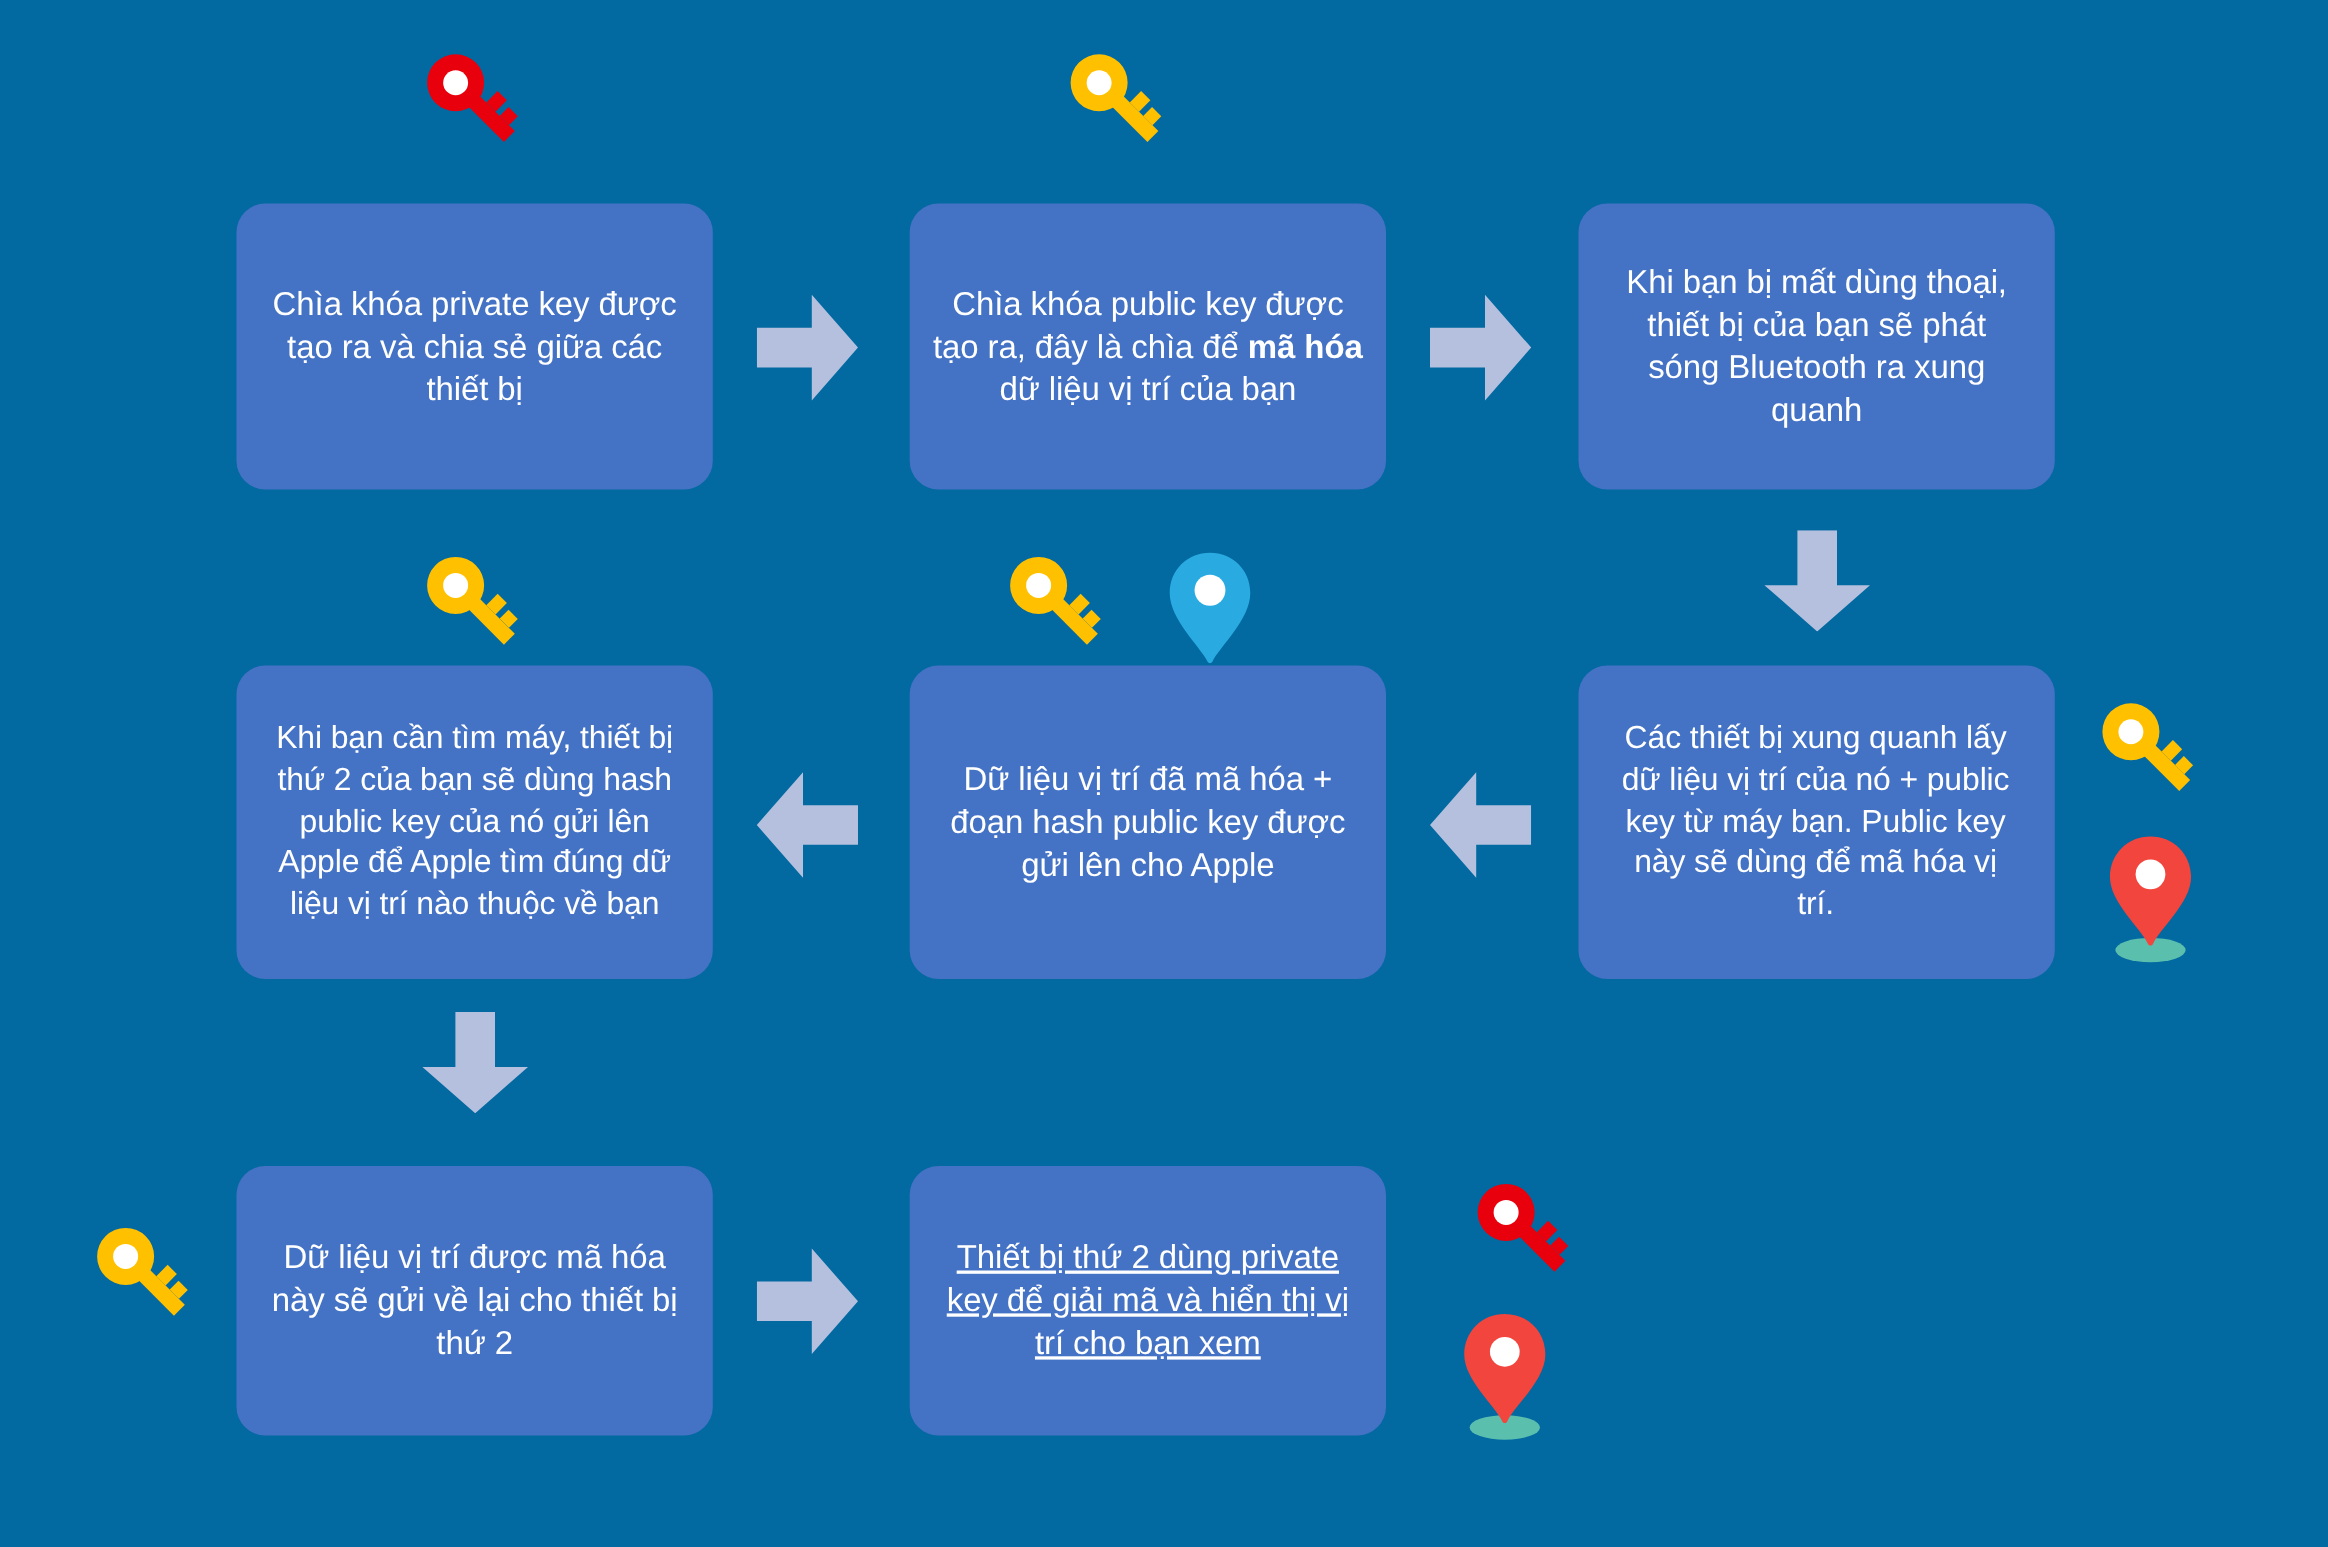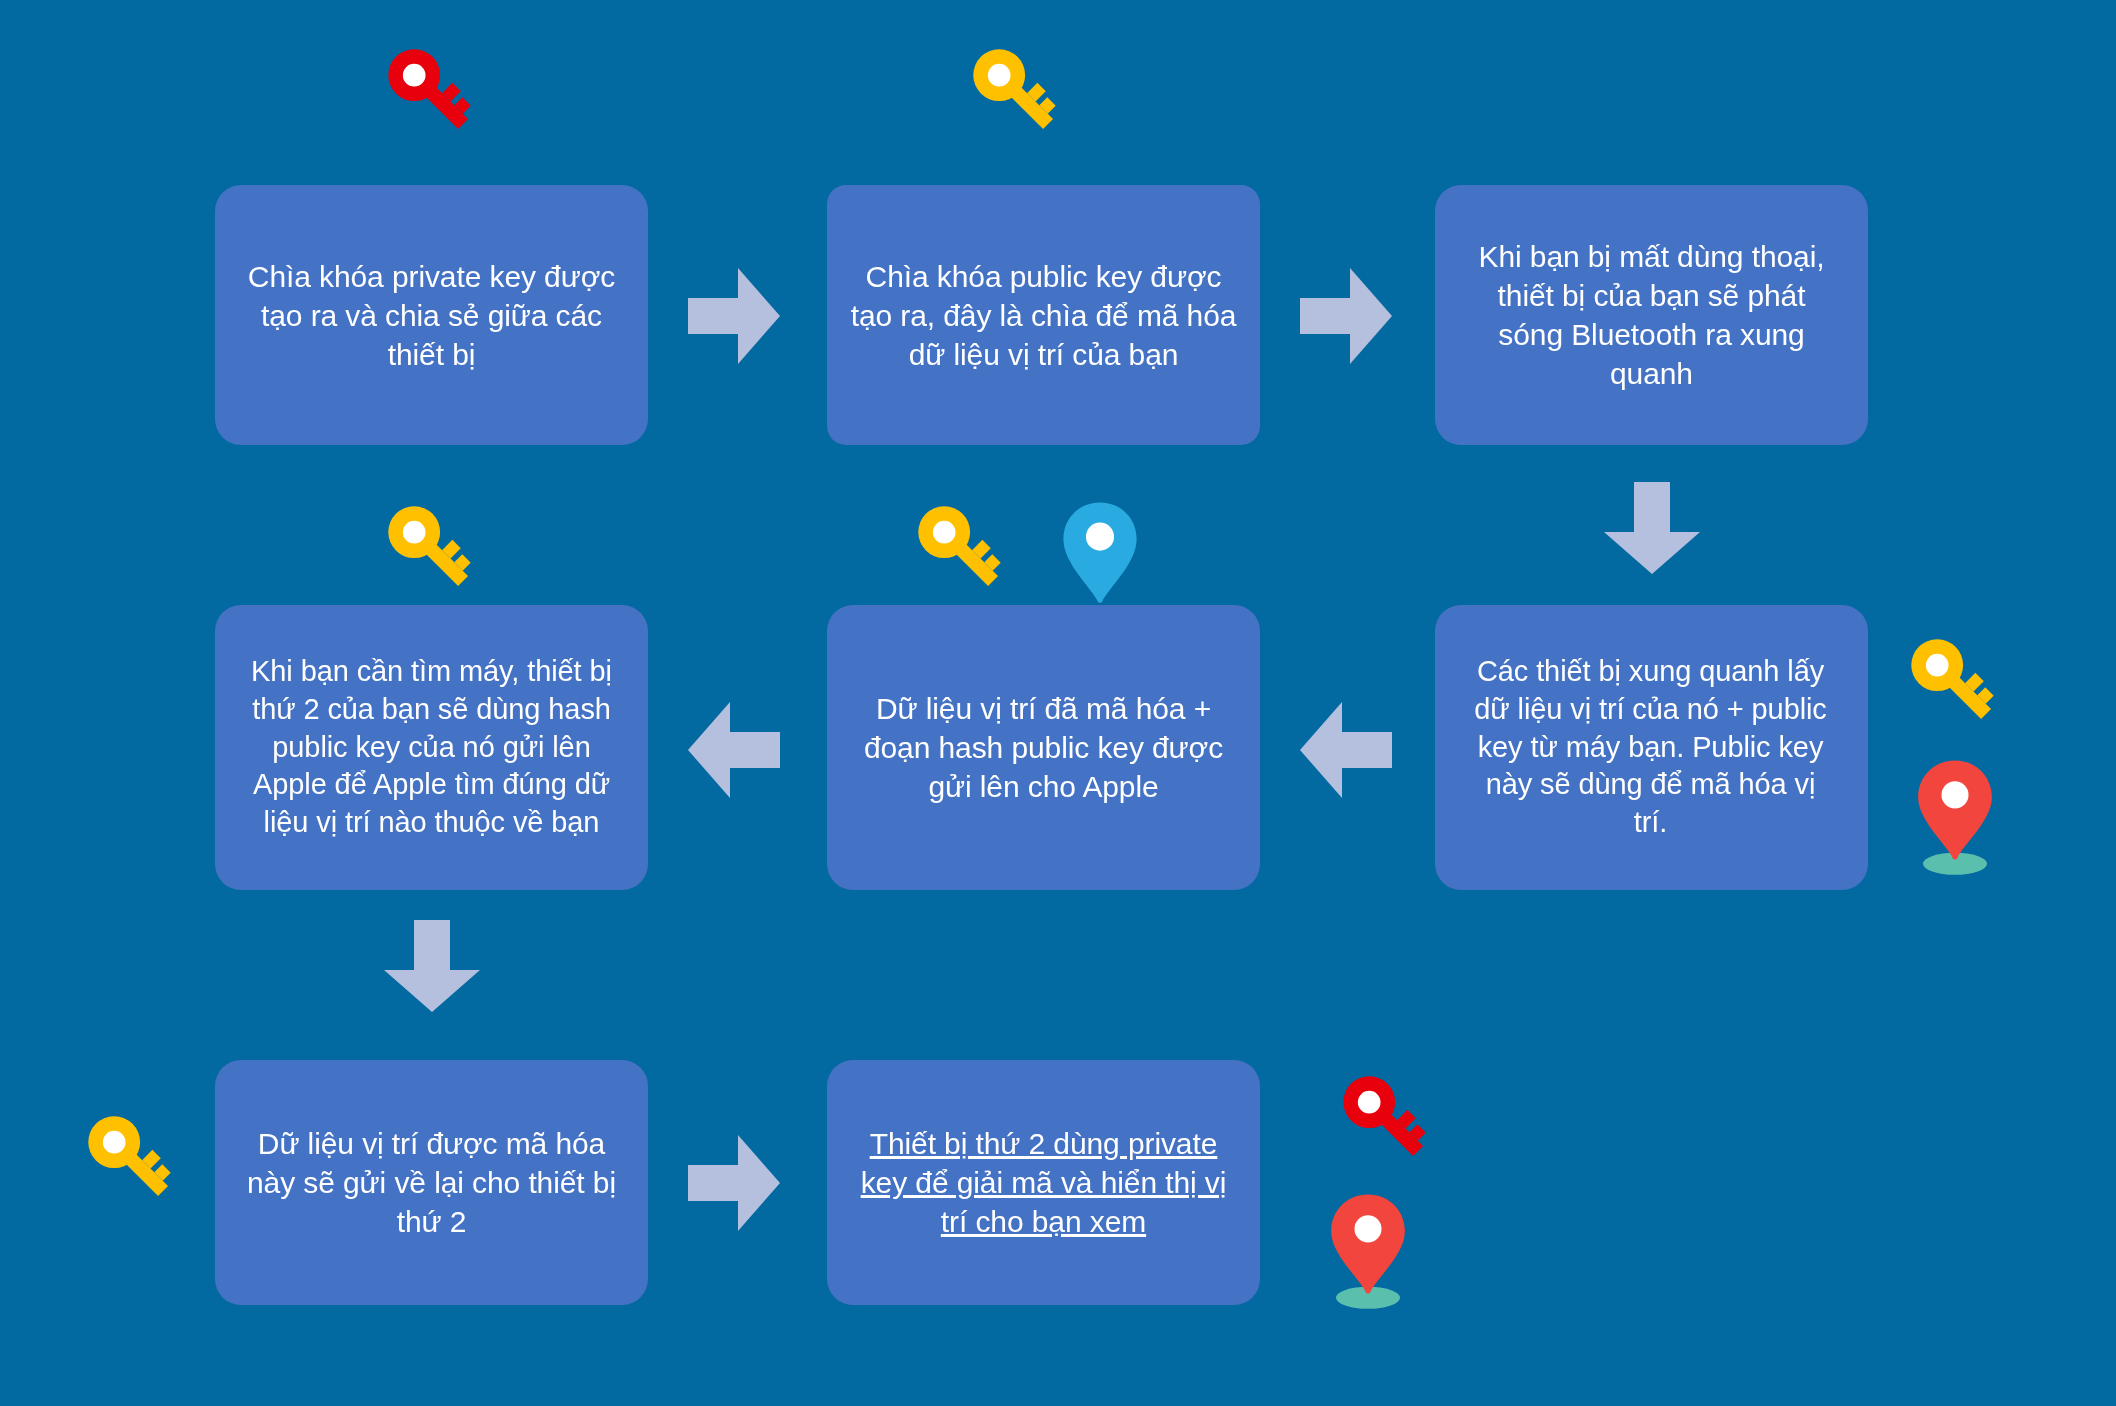--- a/index.html
+++ b/index.html
@@ -28,21 +28,21 @@
     color: #FFFFFF;
     padding: 10px 18px;
   }
   .pbox .ptext {
     font-size: 30px;
     line-height: 1.30;
     font-weight: 400;
     letter-spacing: -0.1px;
     white-space: pre-line;
   }
-  .pbox .ptext b { font-weight: 400; margin-top: 36px; }
+  .pbox .ptext b { font-weight: 700; margin-top: 36px; }
 
   
   .arrow {
     position: absolute;
   }
   .arrow svg { display: block; width: 100%; height: 100%; }
 
   
   .icon { position: absolute; }
   .icon svg { display: block; width: 100%; height: 100%; }
@@ -81,21 +81,21 @@
 tạo ra và chia sẻ giữa các
 thiết bị</div>
   </div>
 
   <div class="arrow" style="left:688px; top:266px; width:92px; height:100px;">
     <svg viewBox="0 0 92 100" xmlns="http://www.w3.org/2000/svg">
       <polygon points="0,32 50,32 50,2 92,50 50,98 50,68 0,68" fill="#B4C0DE"></polygon>
     </svg>
   </div>
 
-  <div class="pbox" style="left:827px; top:185px; width:433px; height:260px;border-radius:19px;">
+  <div class="pbox" style="left:827px; top:185px; width:433px; height:260px;">
     <div class="ptext"><span>Chìa khóa public key được
 tạo ra, đây là chìa để </span><b>mã hóa</b><span>
 dữ liệu vị trí của bạn</span></div>
   </div>
 
   <div class="arrow" style="left:1300px; top:266px; width:92px; height:100px;">
     <svg viewBox="0 0 92 100" xmlns="http://www.w3.org/2000/svg">
       <polygon points="0,32 50,32 50,2 92,50 50,98 50,68 0,68" fill="#B4C0DE"></polygon>
     </svg>
   </div>

